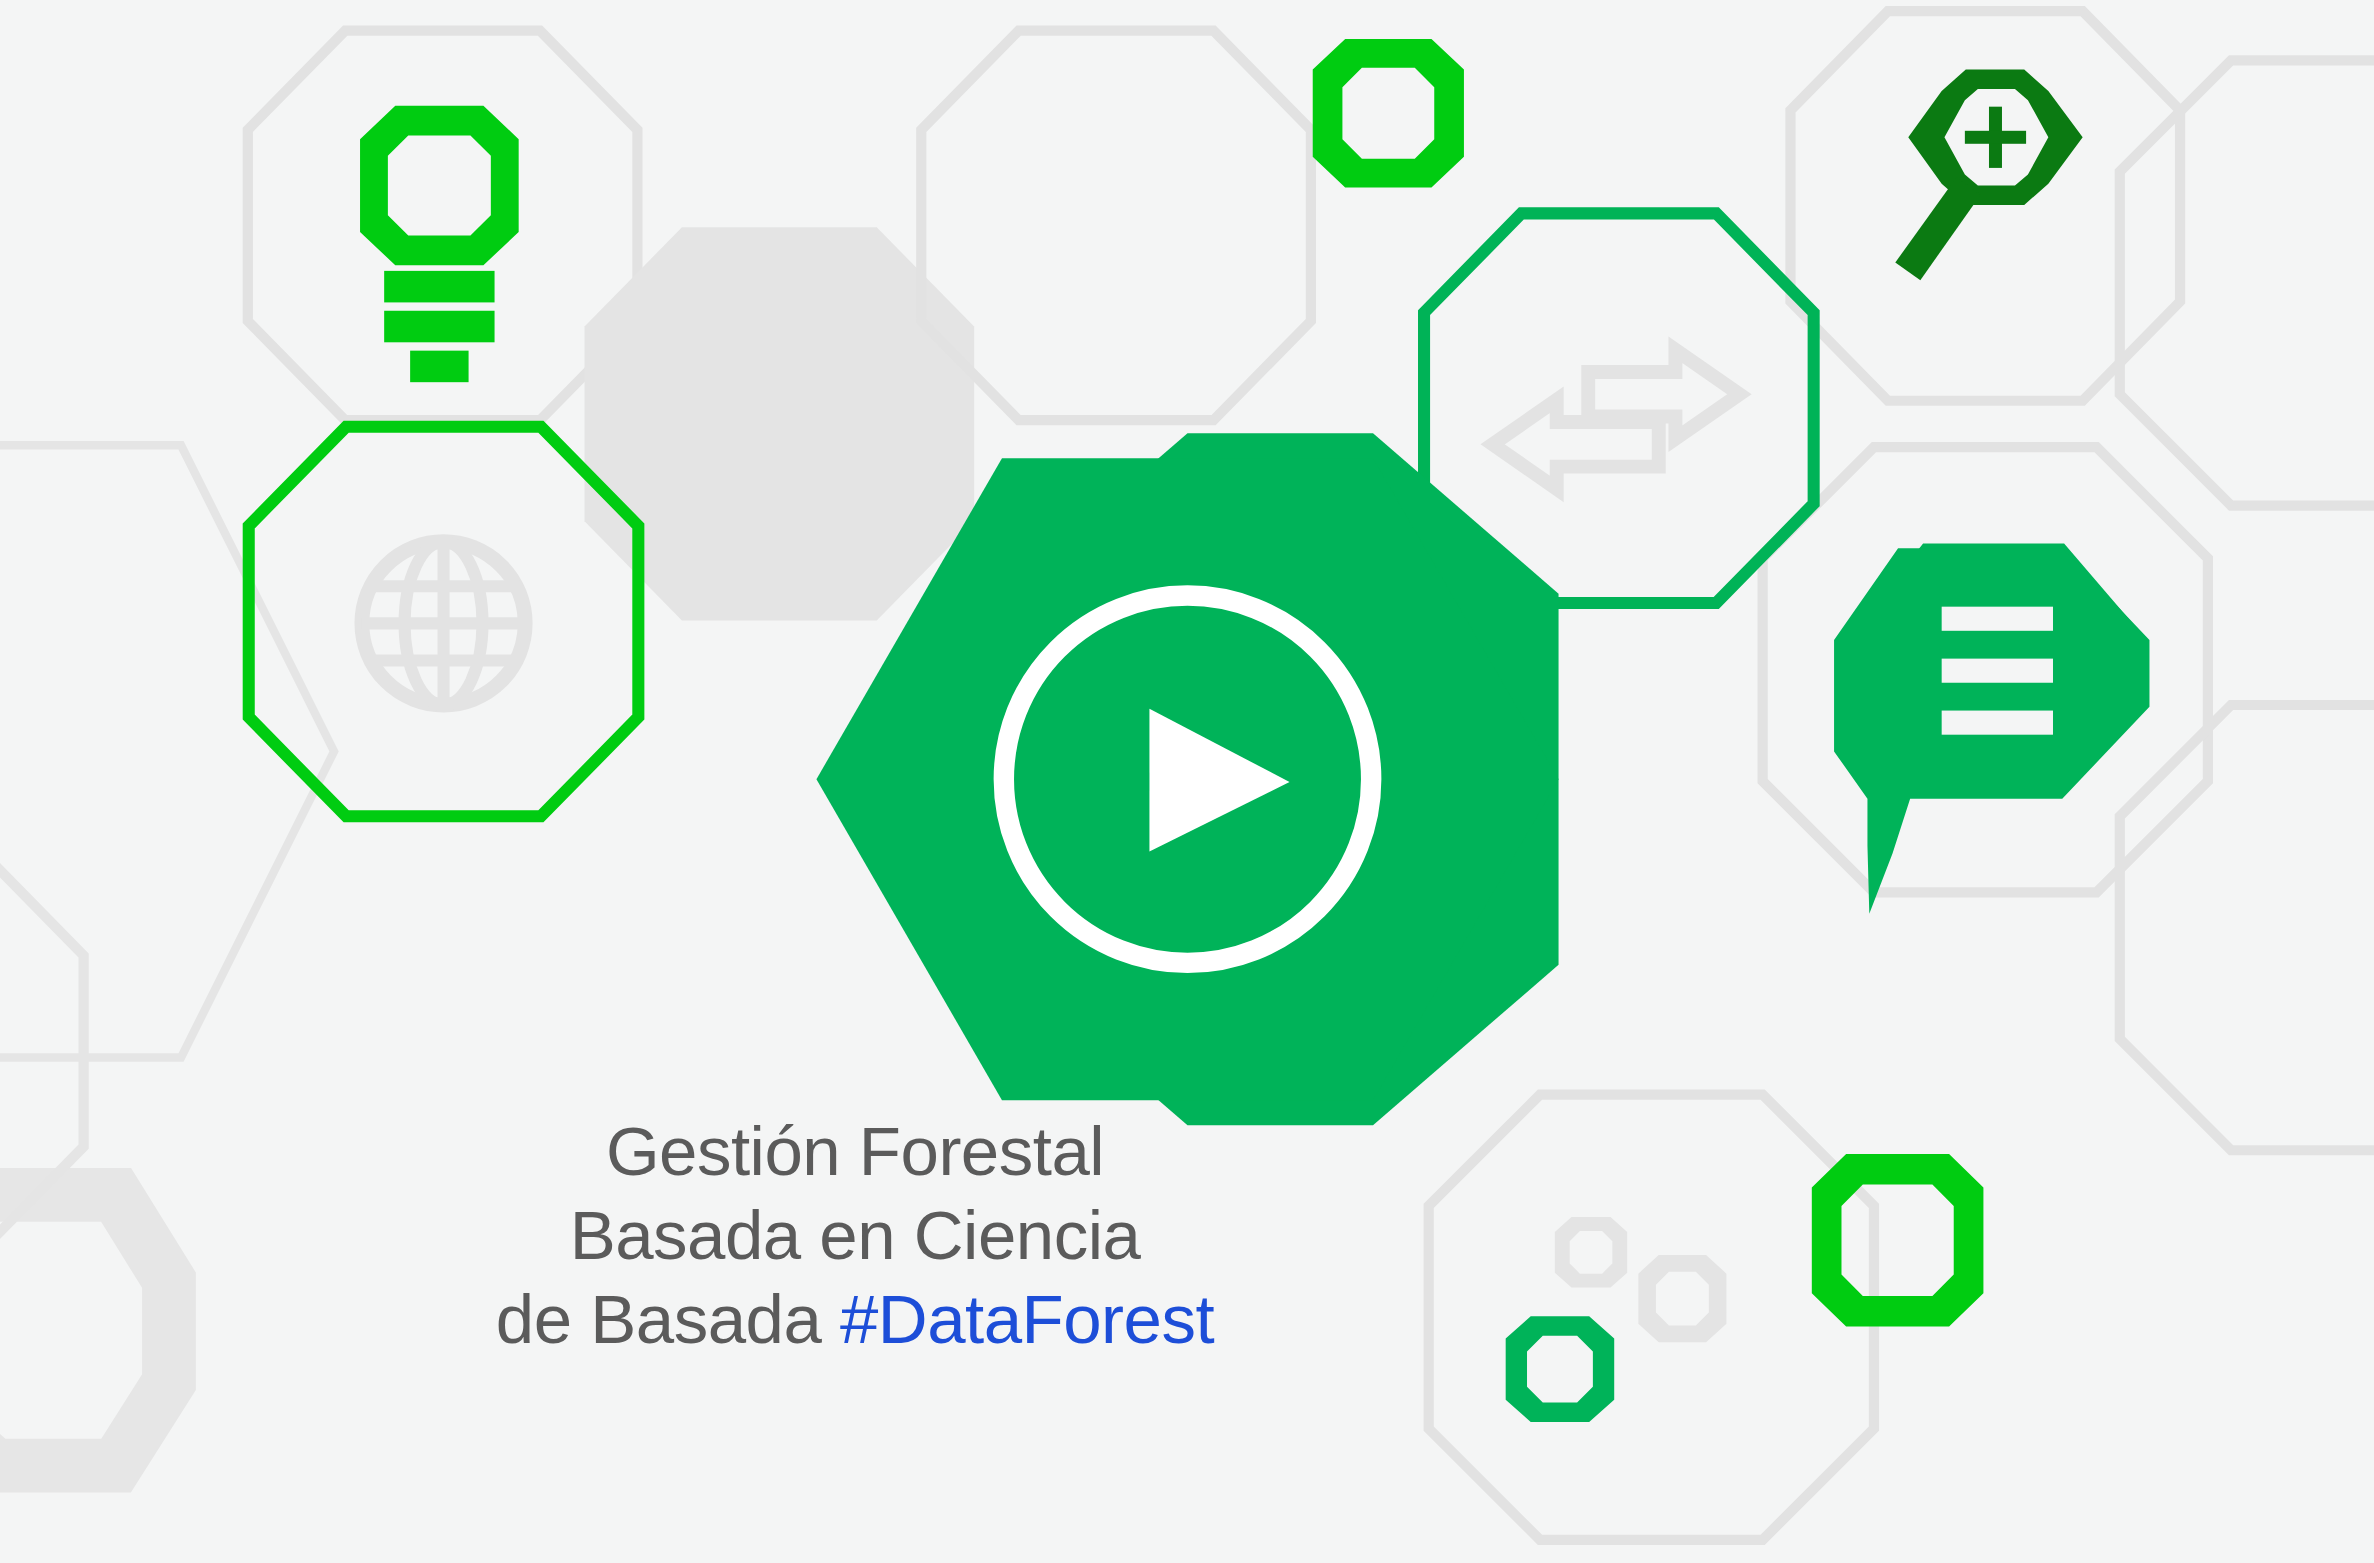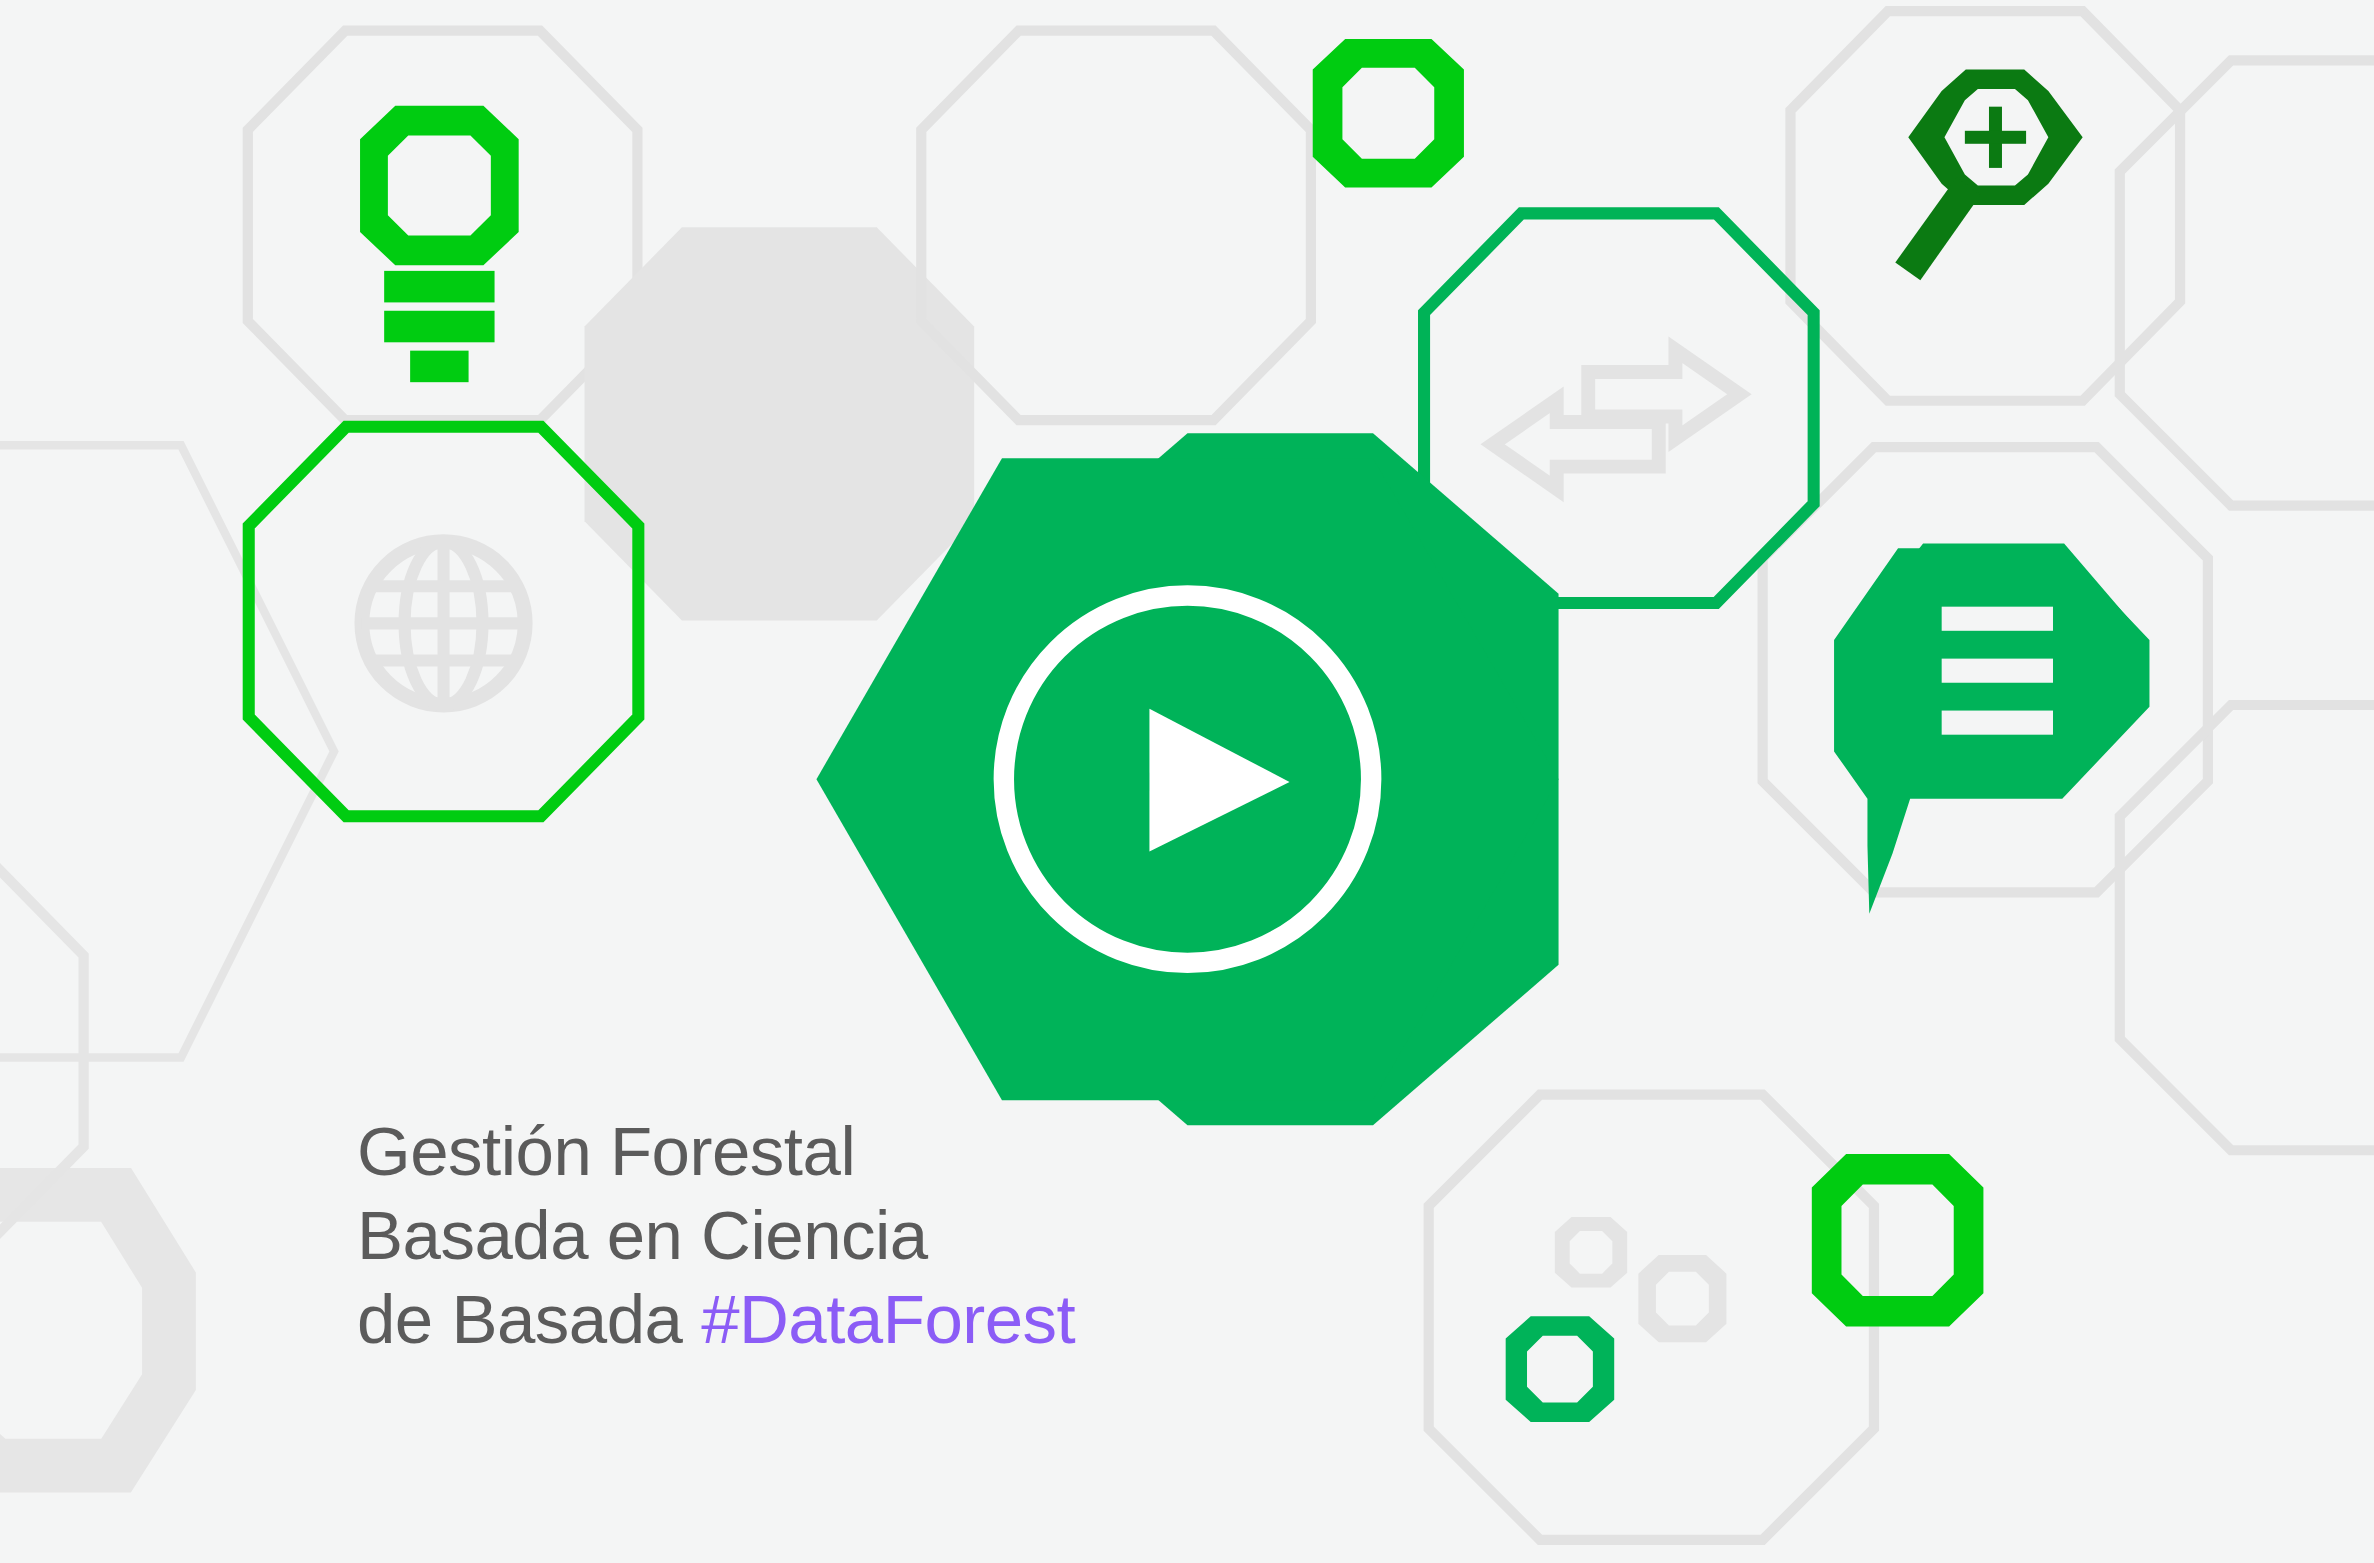--- a/index.html
+++ b/index.html
@@ -17,36 +17,37 @@
   }
   #bg-svg {
     position: absolute;
     inset: 0;
     width: 2375px;
     height: 1564px;
     display: block;
   }
   #title-block {
     position: absolute;
-    left: 357px;
+    left: 345px;
     top: 1110px;
     width: 1020px;
     z-index: 5;
+    text-align: center;
   }
   .title-line {
     font-family: "Liberation Sans", sans-serif;
     font-size: 69px;
     line-height: 84px;
     font-weight: 400;
     color: #5b5b5b;
     letter-spacing: -0.5px;
     white-space: nowrap;
   }
   .hashtag {
-    color: #8b5cf6;
+    color: #1d4ed8;
   }
 </style>
 </head>
 <body>
 
 <div id="stage">
 
   <svg id="bg-svg" viewBox="0 0 2560 1686" xmlns="http://www.w3.org/2000/svg">
     <defs>
       

